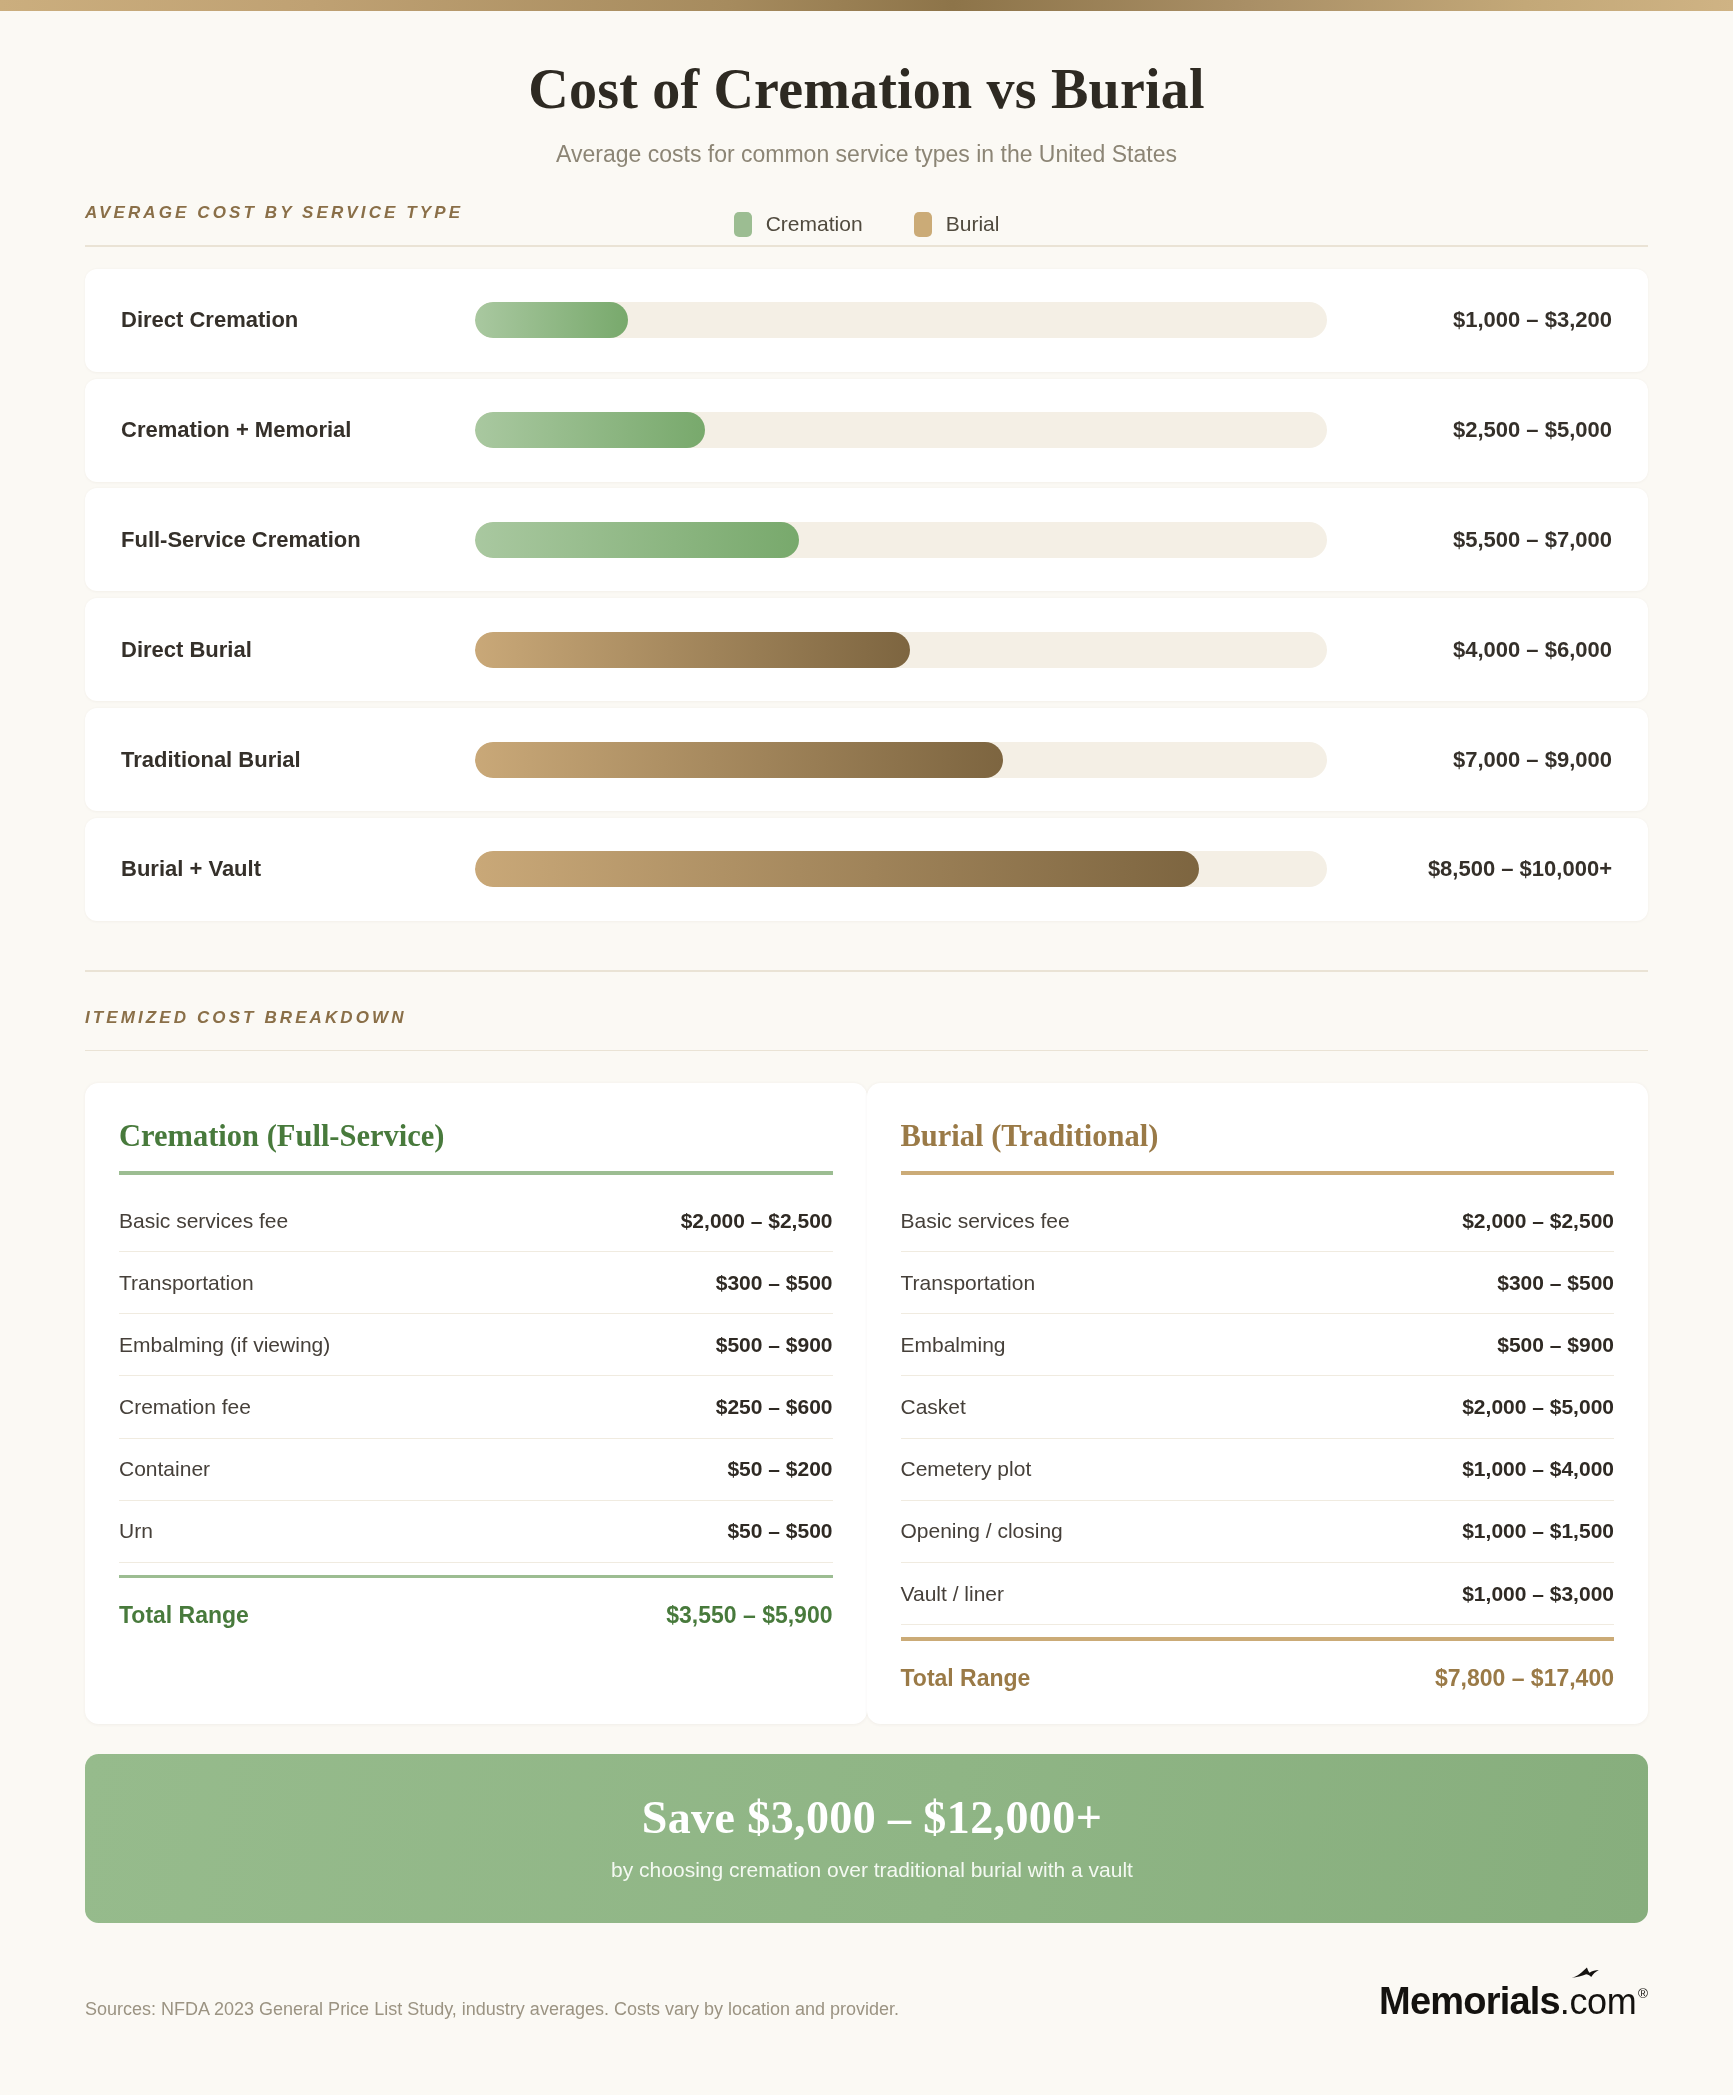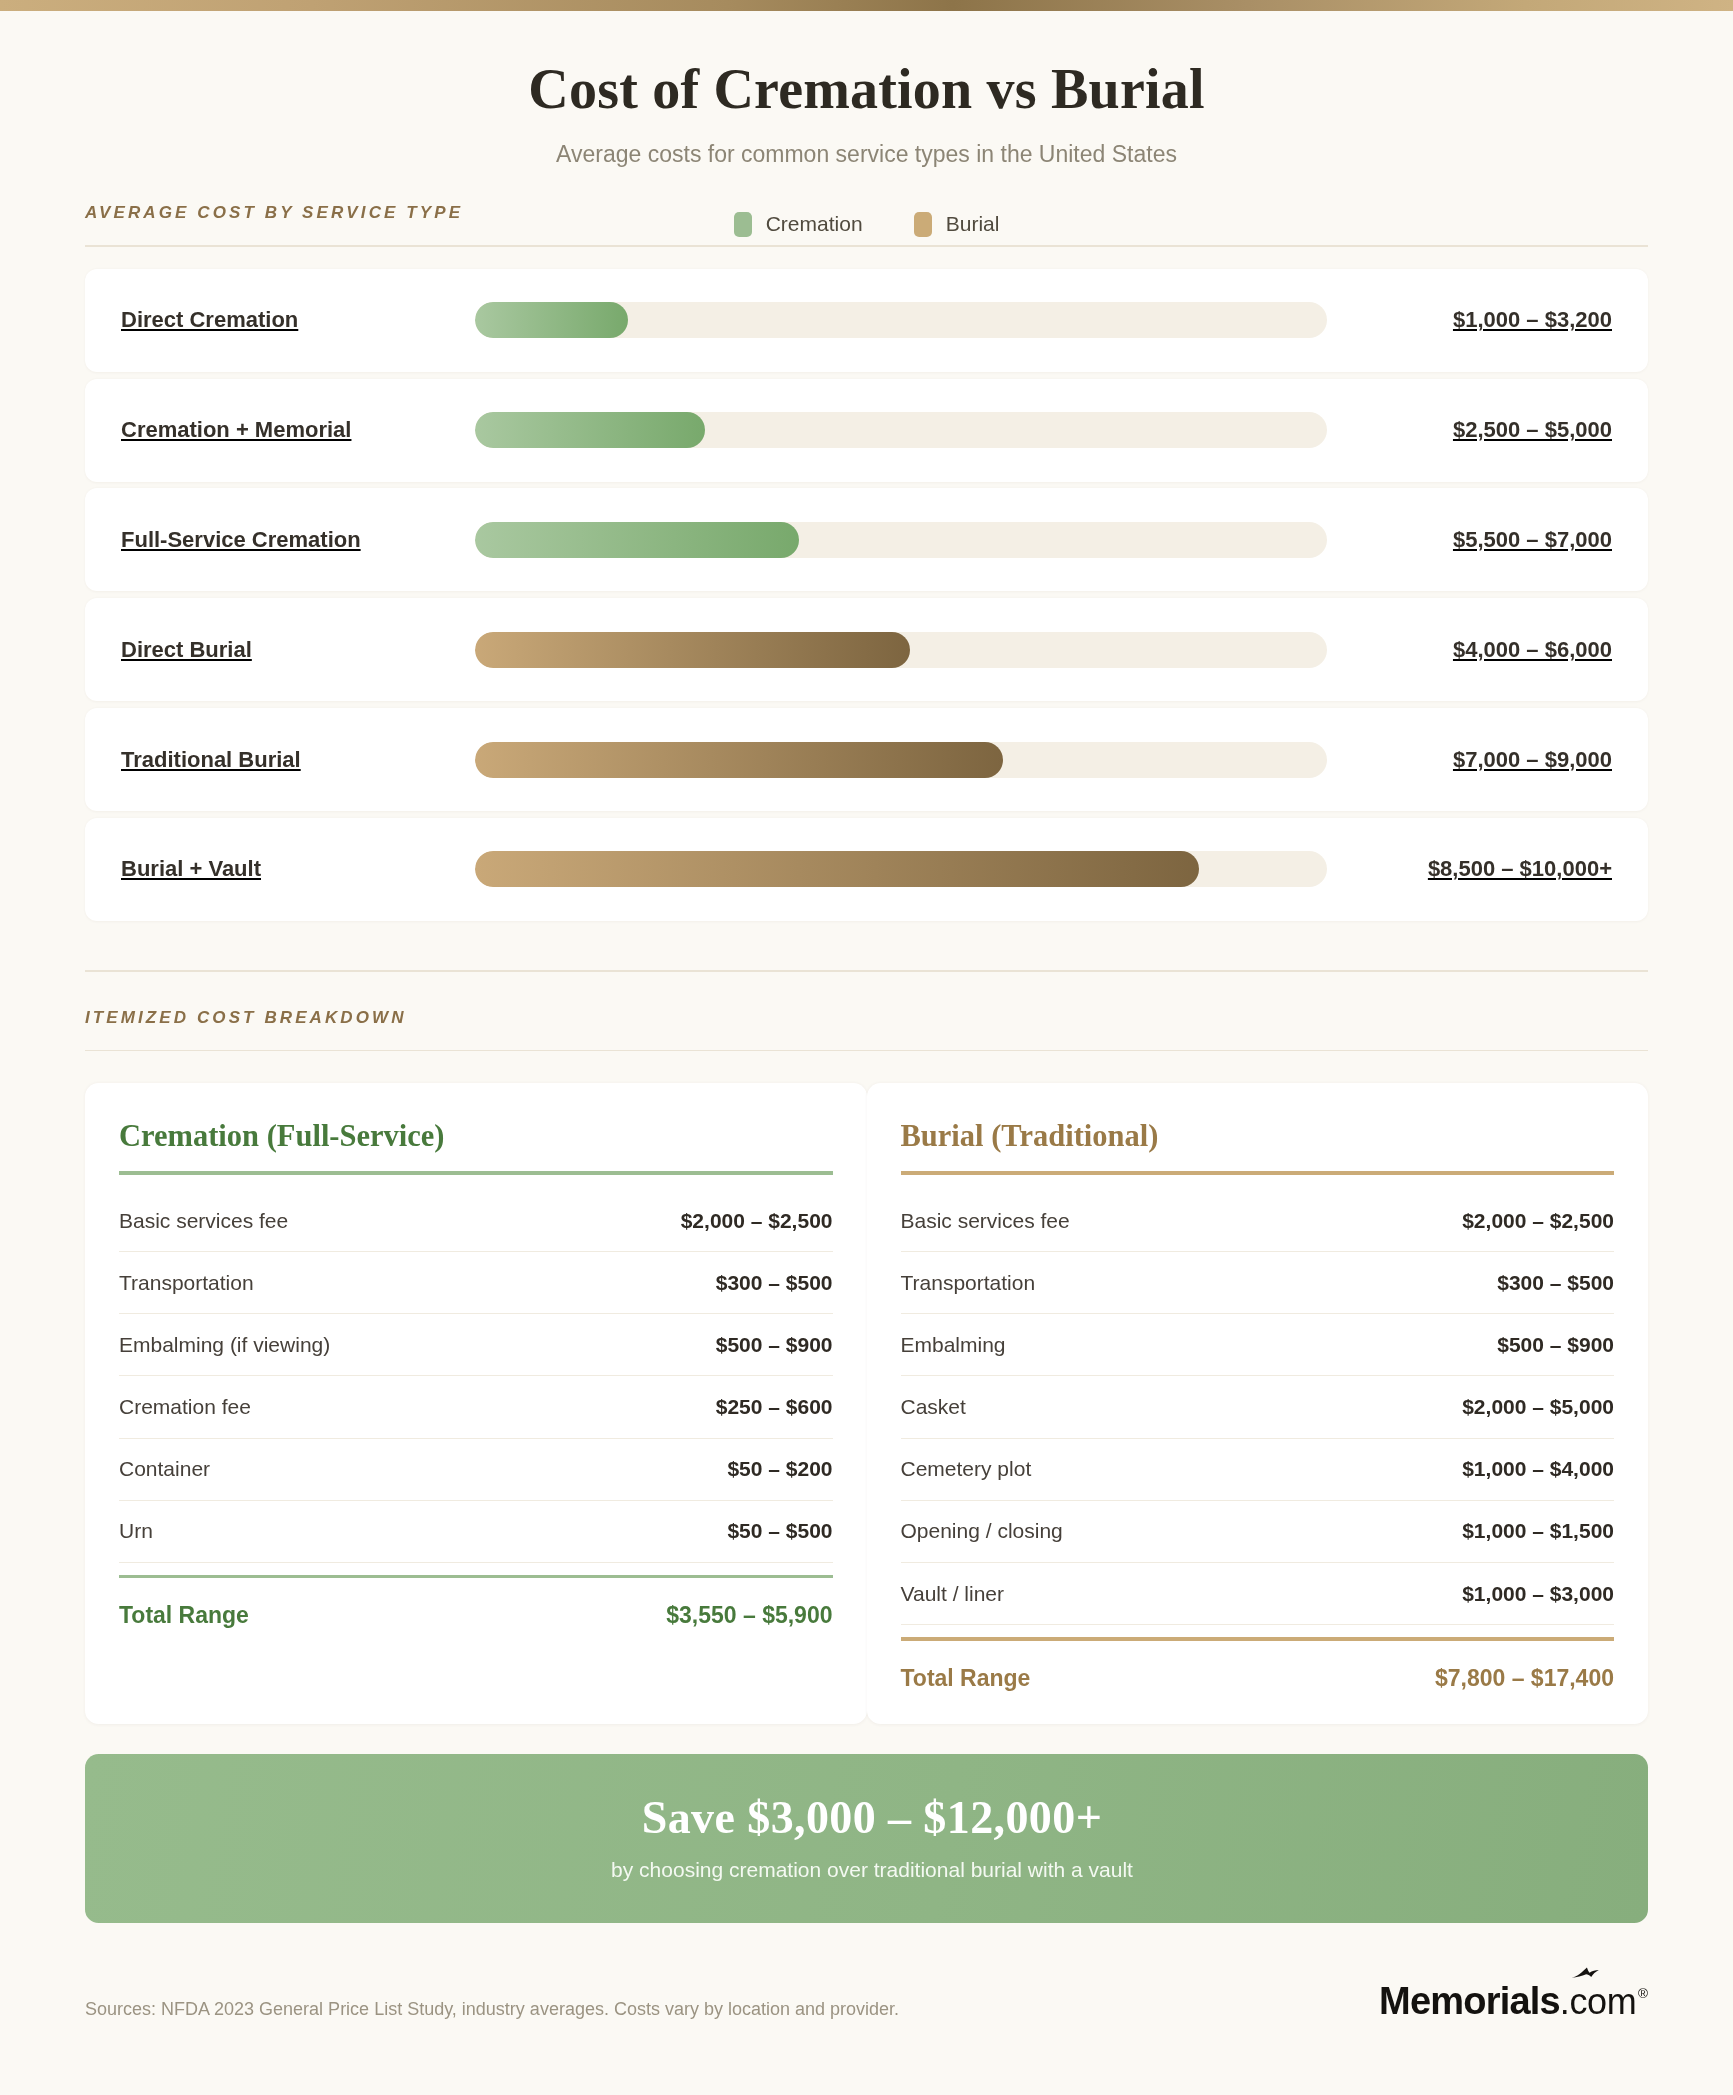--- a/index.html
+++ b/index.html
@@ -105,21 +105,20 @@
     gap: 6.8px;
   }
   .bar-row {
     position: relative;
     height: 103px;
     background: #ffffff;
     border-radius: 12px;
     box-shadow: 0 0.8px 2.5px rgba(60,48,30,0.045);
     display: flex;
     align-items: center;
-    text-decoration: underline;
   }
   .bar-label {
     width: 390px;
     padding-left: 36px;
     font-size: 22px;
     font-weight: 700;
     color: #35302a;
     flex: none;
   }
   .bar-track-wrap { flex: none; width: 852px; }

